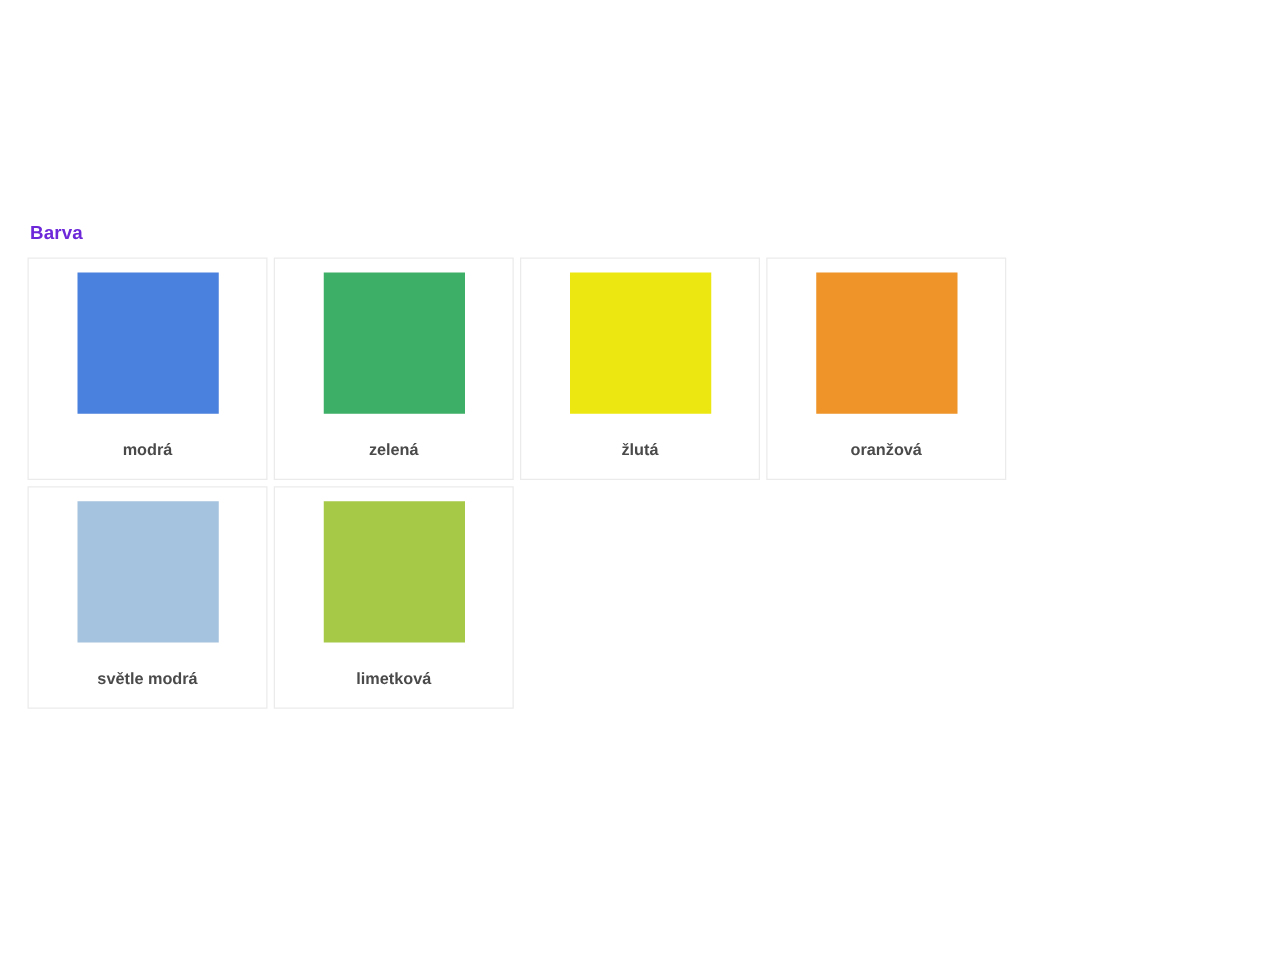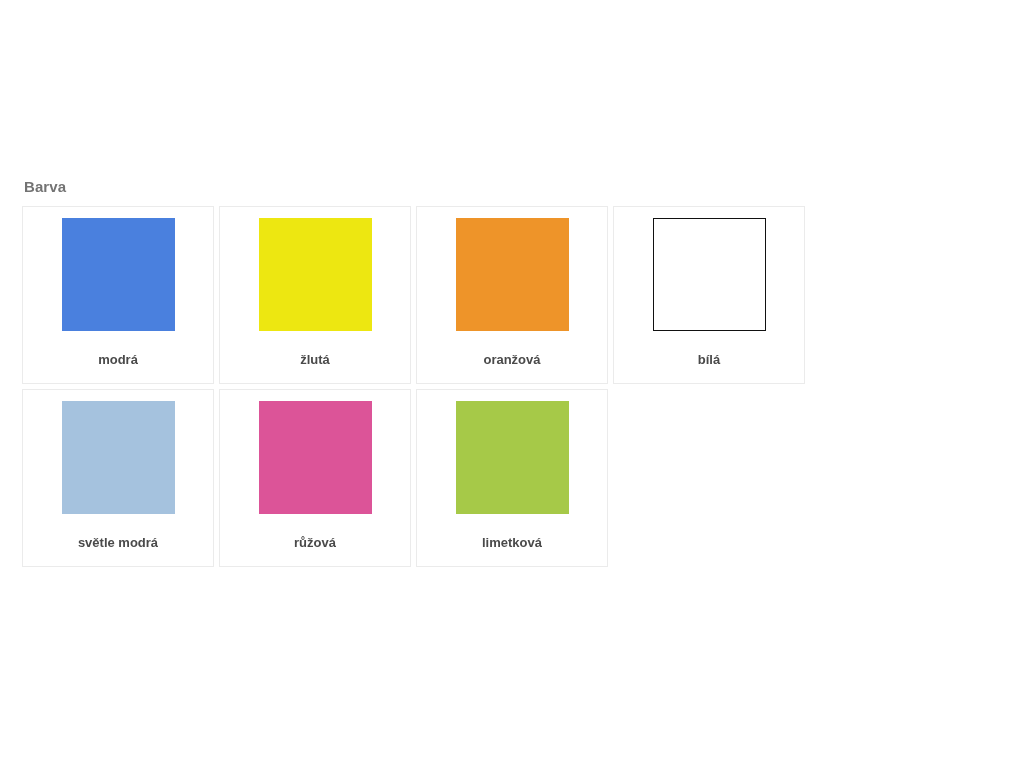--- a/index.html
+++ b/index.html
@@ -24,21 +24,21 @@
   .section {
     position: absolute;
     left: 22px;
     top: 178px;
     width: 980px;
   }
 
   .section-title {
     font-size: 15px;
     font-weight: bold;
-    color: #737373;
+    color: #6d28d9;
     letter-spacing: 0.1px;
     line-height: 18px;
     margin: 0 0 10px 2px;
     padding: 0;
   }
 
   
   .swatch-grid {
     display: flex;
     flex-wrap: wrap;
@@ -89,38 +89,34 @@
   <div class="section">
 
     <h2 class="section-title">Barva</h2>
 
     <div class="swatch-grid">
         <div class="swatch-card">
           <div class="swatch-chip" style="background: rgb(74, 128, 222);"></div>
           <div class="swatch-label">modrá</div>
         </div>
         <div class="swatch-card">
+          <div class="swatch-chip" style="background: rgb(62, 175, 103);"></div>
+          <div class="swatch-label">zelená</div>
+        </div>
+        <div class="swatch-card">
           <div class="swatch-chip" style="background: rgb(237, 231, 17);"></div>
           <div class="swatch-label">žlutá</div>
         </div>
         <div class="swatch-card">
           <div class="swatch-chip" style="background: rgb(238, 148, 41);"></div>
           <div class="swatch-label">oranžová</div>
         </div>
         <div class="swatch-card">
-          <div class="swatch-chip bordered" style="background: rgb(255, 255, 255);"></div>
-          <div class="swatch-label">bílá</div>
-        </div>
-        <div class="swatch-card">
           <div class="swatch-chip" style="background: rgb(165, 194, 222);"></div>
           <div class="swatch-label">světle modrá</div>
-        </div>
-        <div class="swatch-card">
-          <div class="swatch-chip" style="background: rgb(220, 84, 152);"></div>
-          <div class="swatch-label">růžová</div>
         </div>
         <div class="swatch-card">
           <div class="swatch-chip" style="background: rgb(166, 201, 72);"></div>
           <div class="swatch-label">limetková</div>
         </div>
       </div>
 
   </div>
 
 </div>

